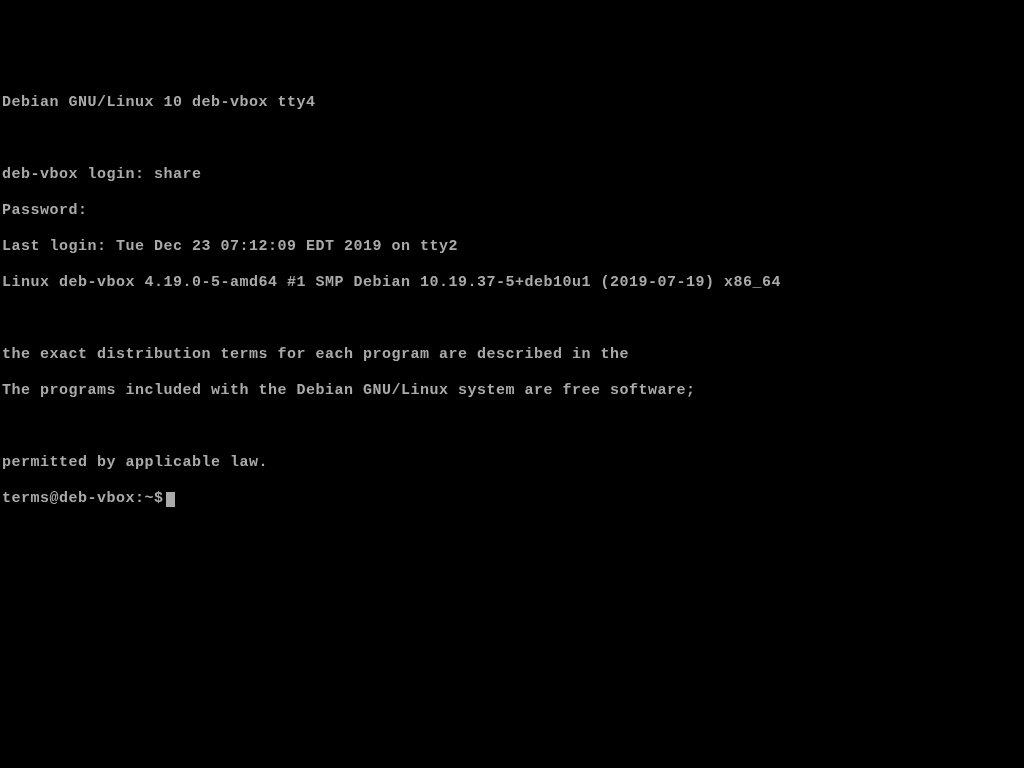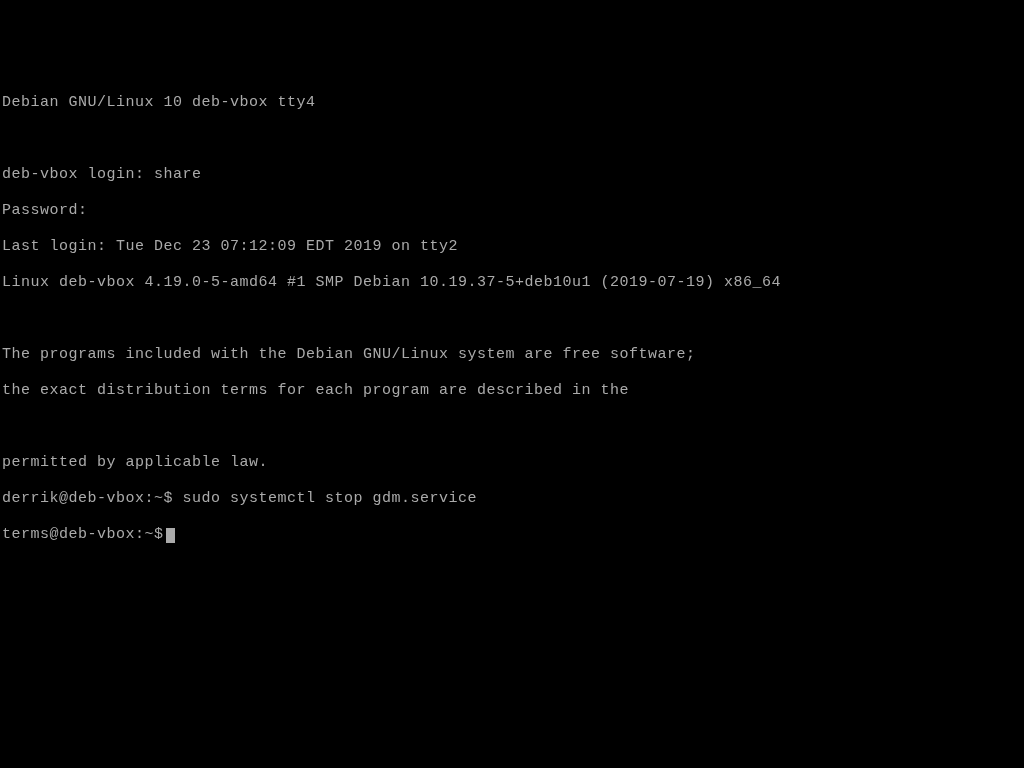--- a/index.html
+++ b/index.html
@@ -19,20 +19,21 @@
       white-space: pre;
       overflow: hidden;
       letter-spacing: 0.5px;
     }
     .terminal {
       width: 100%;
       height: 100%;
     }
     .line {
       min-height: 18px;
+      font-weight: bold;
     }
     .cursor {
       display: inline-block;
       width: 9px;
       height: 15px;
       background-color: #aaaaaa;
       vertical-align: text-bottom;
       margin-left: 2px;
     }
   </style>
@@ -42,22 +43,21 @@
 
 
 <div class="terminal">
 <div class="line">Debian GNU/Linux 10 deb-vbox tty4</div>
 <div class="line"> </div>
 <div class="line">deb-vbox login: share</div>
 <div class="line">Password:</div>
 <div class="line">Last login: Tue Dec 23 07:12:09 EDT 2019 on tty2</div>
 <div class="line">Linux deb-vbox 4.19.0-5-amd64 #1 SMP Debian 10.19.37-5+deb10u1 (2019-07-19) x86_64</div>
 <div class="line"> </div>
+<div class="line">the exact distribution terms for each program are described in the</div>
 <div class="line">The programs included with the Debian GNU/Linux system are free software;</div>
-<div class="line">the exact distribution terms for each program are described in the</div>
 <div class="line"> </div>
 <div class="line">permitted by applicable law.</div>
-<div class="line">derrik@deb-vbox:~$ sudo systemctl stop gdm.service</div>
 <div class="line"><span>terms@deb-vbox:~$</span><span class="cursor"></span></div>
 </div>
 
 
 
 
 </body></html>

